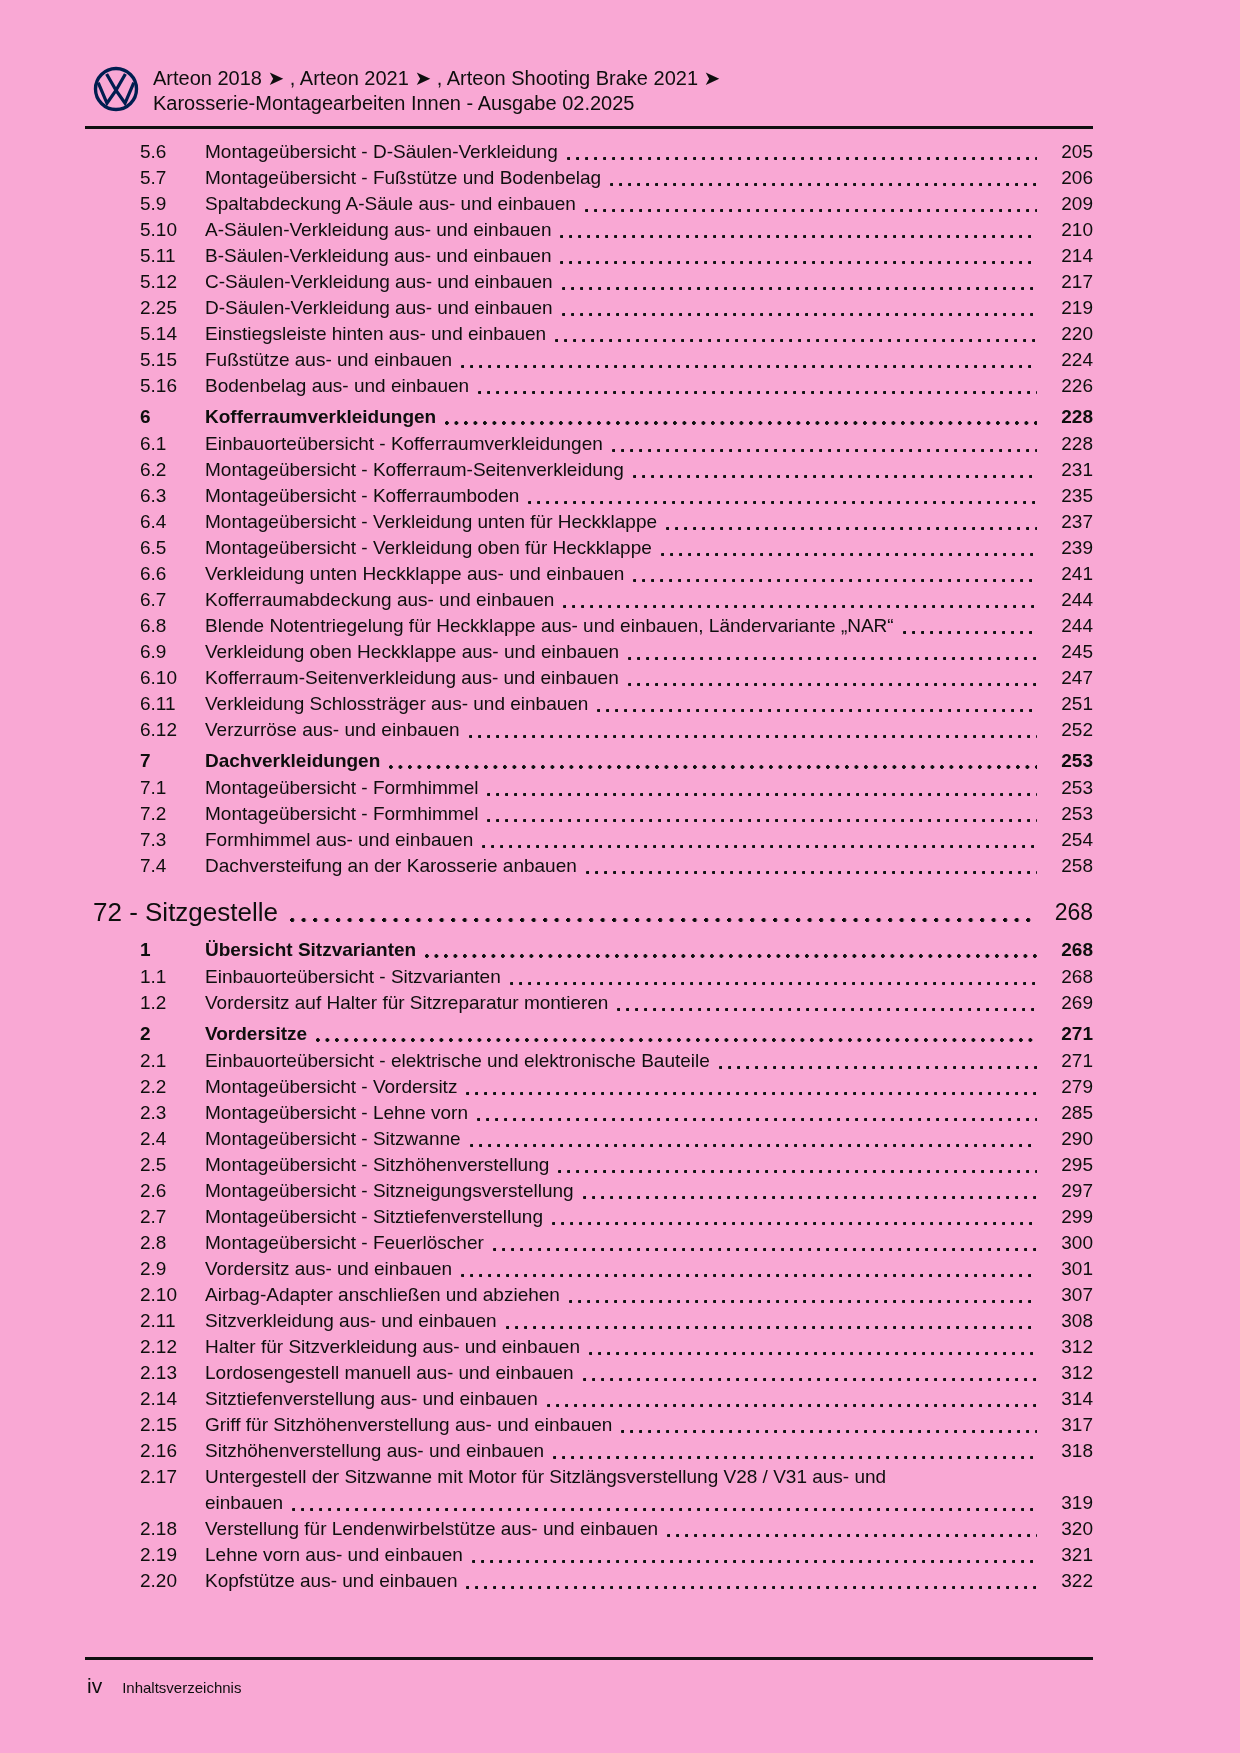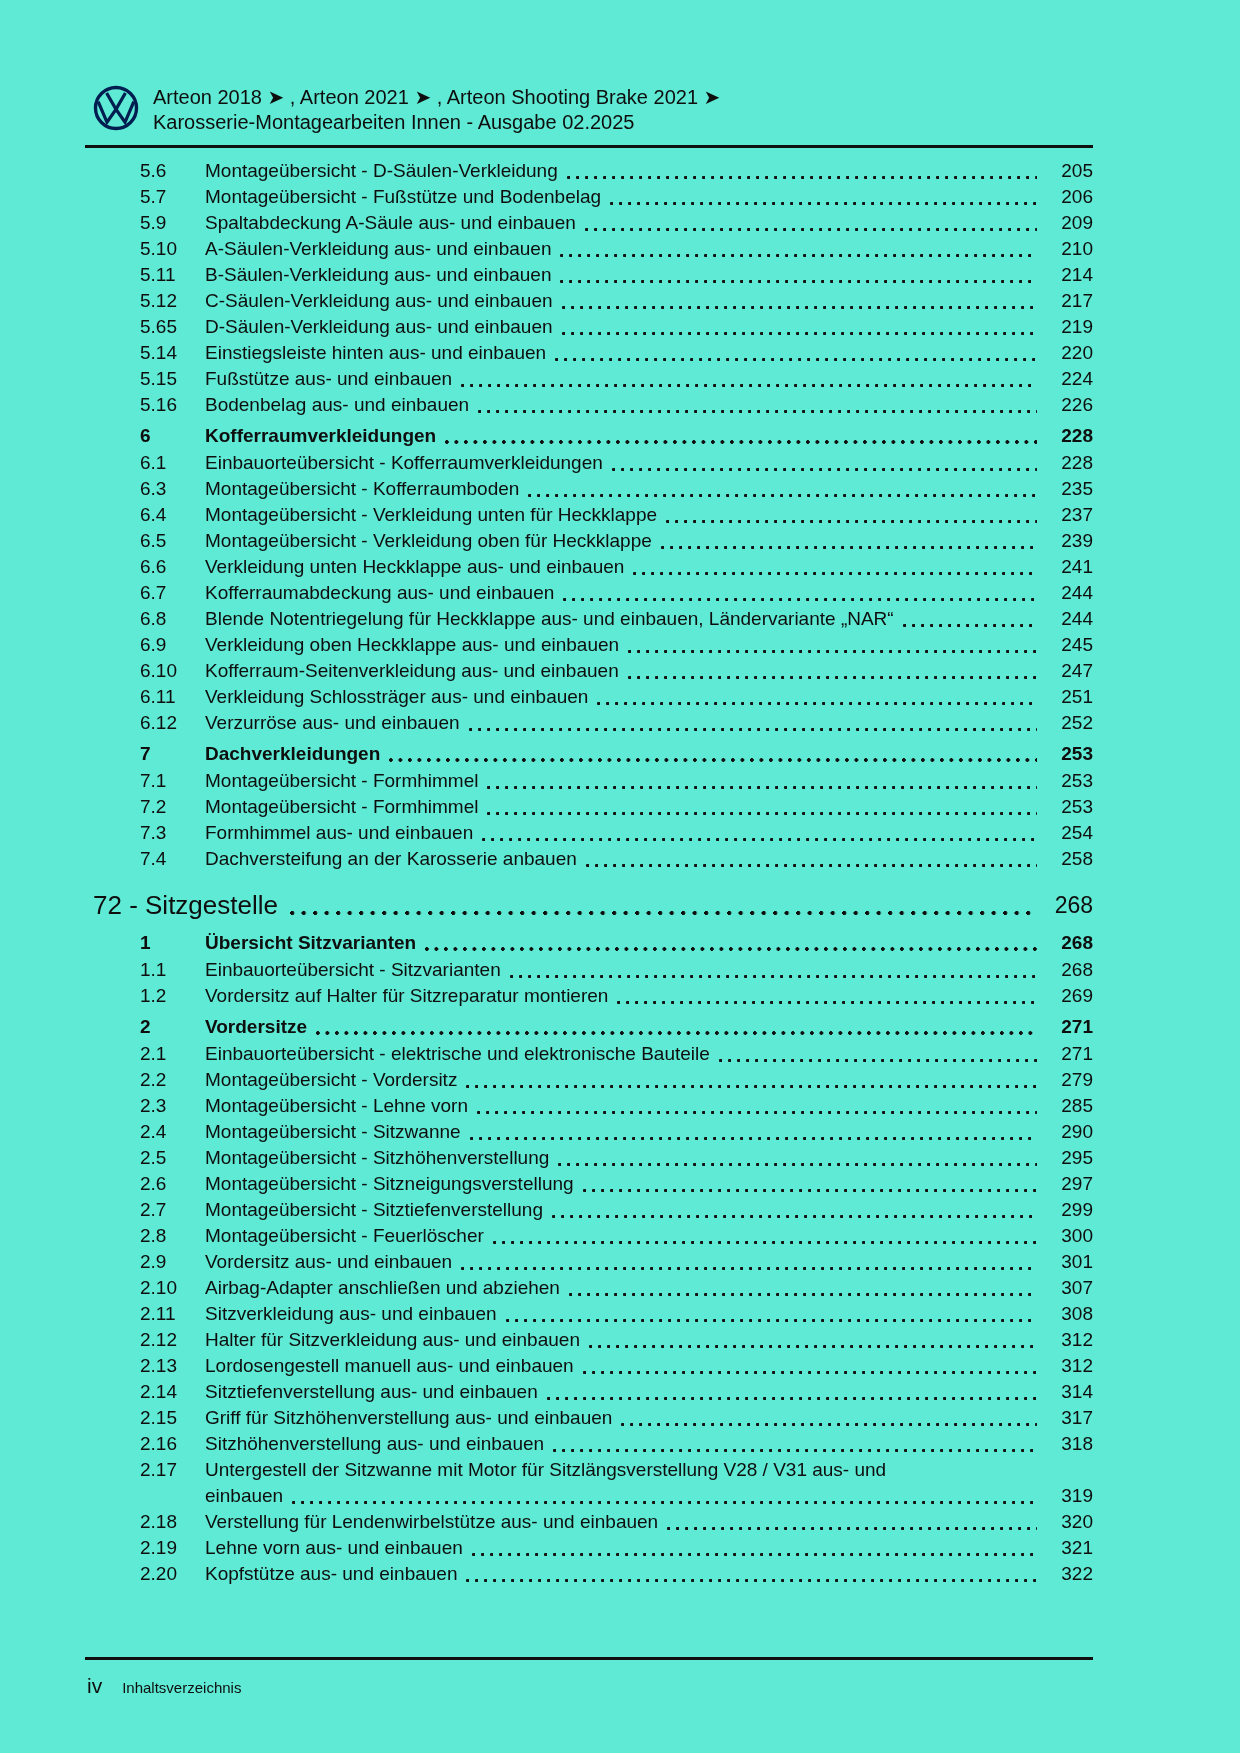--- a/index.html
+++ b/index.html
@@ -1,21 +1,21 @@
 <!DOCTYPE html>
 <html><head>
 <meta charset="utf-8">
 <style>
   html,body{margin:0;padding:0;background:#ffffff;}
   .sheet{
     position:relative;
     width:1240px;height:1753px;
     box-sizing:border-box;
-    padding:85px 147px 0 85px;
-    background:#5eead4;
+    padding:66px 147px 0 85px;
+    background:#f9a8d4;
     color:#0e0e0e;
     font-family:"Liberation Sans","DejaVu Sans",sans-serif;
     overflow:hidden;
   }
   
   .header{display:flex;align-items:flex-start;gap:14px;margin-left:8px;height:50px;}
   .logo{flex:0 0 auto;display:inline-block;margin-top:0;}
   .header-text{font-size:20px;line-height:25px;white-space:nowrap;}
   .rule{height:3px;background:#101010;margin-top:10px;}
   
@@ -103,21 +103,21 @@
         <span class="leader"></span>
         <span class="page-num">214</span>
       </div>
       <div class="toc-row entry">
         <span class="num">5.12</span>
         <span class="title">C-Säulen-Verkleidung aus- und einbauen</span>
         <span class="leader"></span>
         <span class="page-num">217</span>
       </div>
       <div class="toc-row entry">
-        <span class="num">5.65</span>
+        <span class="num">2.25</span>
         <span class="title">D-Säulen-Verkleidung aus- und einbauen</span>
         <span class="leader"></span>
         <span class="page-num">219</span>
       </div>
       <div class="toc-row entry">
         <span class="num">5.14</span>
         <span class="title">Einstiegsleiste hinten aus- und einbauen</span>
         <span class="leader"></span>
         <span class="page-num">220</span>
       </div>
@@ -137,20 +137,26 @@
         <span class="num">6</span>
         <span class="title">Kofferraumverkleidungen</span>
         <span class="leader"></span>
         <span class="page-num">228</span>
       </div>
       <div class="toc-row entry">
         <span class="num">6.1</span>
         <span class="title">Einbauorteübersicht - Kofferraumverkleidungen</span>
         <span class="leader"></span>
         <span class="page-num">228</span>
+      </div>
+      <div class="toc-row entry">
+        <span class="num">6.2</span>
+        <span class="title">Montageübersicht - Kofferraum-Seitenverkleidung</span>
+        <span class="leader"></span>
+        <span class="page-num">231</span>
       </div>
       <div class="toc-row entry">
         <span class="num">6.3</span>
         <span class="title">Montageübersicht - Kofferraumboden</span>
         <span class="leader"></span>
         <span class="page-num">235</span>
       </div>
       <div class="toc-row entry">
         <span class="num">6.4</span>
         <span class="title">Montageübersicht - Verkleidung unten für Heckklappe</span>

